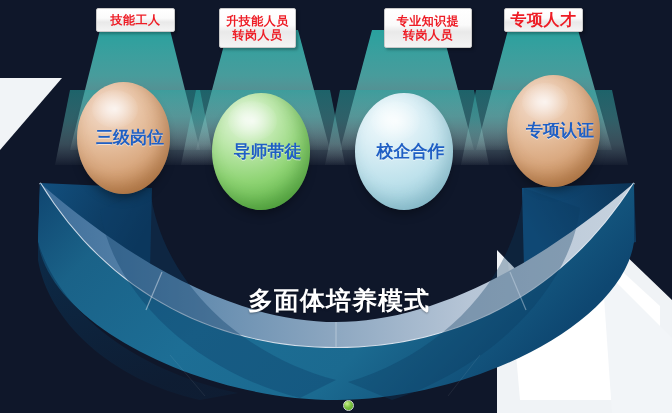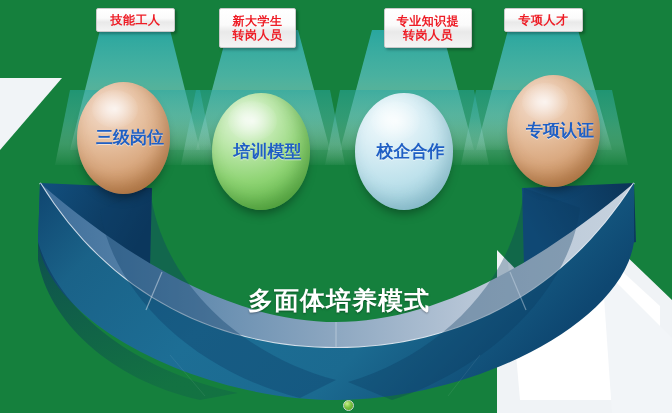--- a/index.html
+++ b/index.html
@@ -9,21 +9,21 @@
     background: #ffffff;
   }
   body {
     font-family: "Liberation Sans", "DejaVu Sans", sans-serif;
   }
   #stage {
     position: relative;
     width: 672px;
     height: 413px;
     overflow: hidden;
-    background: #15803d;
+    background: #0f172a;
   }
 
   
   .bg-layer {
     position: absolute;
     inset: 0;
     pointer-events: none;
   }
 
   
@@ -163,30 +163,30 @@
 
     <polygon points="508,0 578,0 612,120 476,120" fill="url(#beamG)"></polygon>
     <polygon points="476,60 612,60 628,135 461,135" fill="url(#beamG)" opacity="0.55"></polygon>
   </svg>
 
   <div class="label-box" style="left:96px; top:8px; width:79px; height:24px; font-size:12px;">
     <span class="ln">技能工人</span>
   </div>
 
   <div class="label-box" style="left:219px; top:8px; width:77px; height:40px; font-size:12px;">
-    <span class="ln">新大学生</span>
+    <span class="ln">升技能人员</span>
     <span class="ln">转岗人员</span>
   </div>
 
   <div class="label-box" style="left:362px; top:8px; width:88px; height:40px; font-size:12px;margin-left:22px;">
     <span class="ln">专业知识提</span>
     <span class="ln">转岗人员</span>
   </div>
 
-  <div class="label-box" style="left:504px; top:8px; width:79px; height:24px; font-size:12px;">
+  <div class="label-box" style="left:504px; top:8px; width:79px; height:24px; font-size:16px;">
     <span class="ln">专项人才</span>
   </div>
 
   <svg class="bowl-svg" viewBox="0 0 672 263" width="672" height="263" aria-hidden="true">
     <defs>
       <linearGradient id="rimG" x1="0" y1="0" x2="1" y2="0">
         <stop offset="0%" stop-color="#3f6f9b"></stop>
         <stop offset="22%" stop-color="#5b86ab"></stop>
         <stop offset="48%" stop-color="#8aa5bf"></stop>
         <stop offset="72%" stop-color="#b6c5d6"></stop>
@@ -251,21 +251,21 @@
   <div class="green-dot" style="left:343px; top:400px;"></div>
 
   <div class="sphere sphere-tan" style="left:77px; top:82px; width:93px; height:112px; font-size:17px;">
     <div>
       <span class="txt">三级岗位</span>
     </div>
   </div>
 
   <div class="sphere sphere-green" style="left:212px; top:93px; width:98px; height:117px; font-size:17px;">
     <div>
-      <span class="txt">培训模型</span>
+      <span class="txt">导师带徒</span>
     </div>
   </div>
 
   <div class="sphere sphere-blue" style="left:355px; top:93px; width:98px; height:117px; font-size:17px;">
     <div>
       <span class="txt">校企合作</span>
     </div>
   </div>
 
   <div class="sphere sphere-tan" style="left:507px; top:75px; width:93px; height:112px; font-size:17px;">

